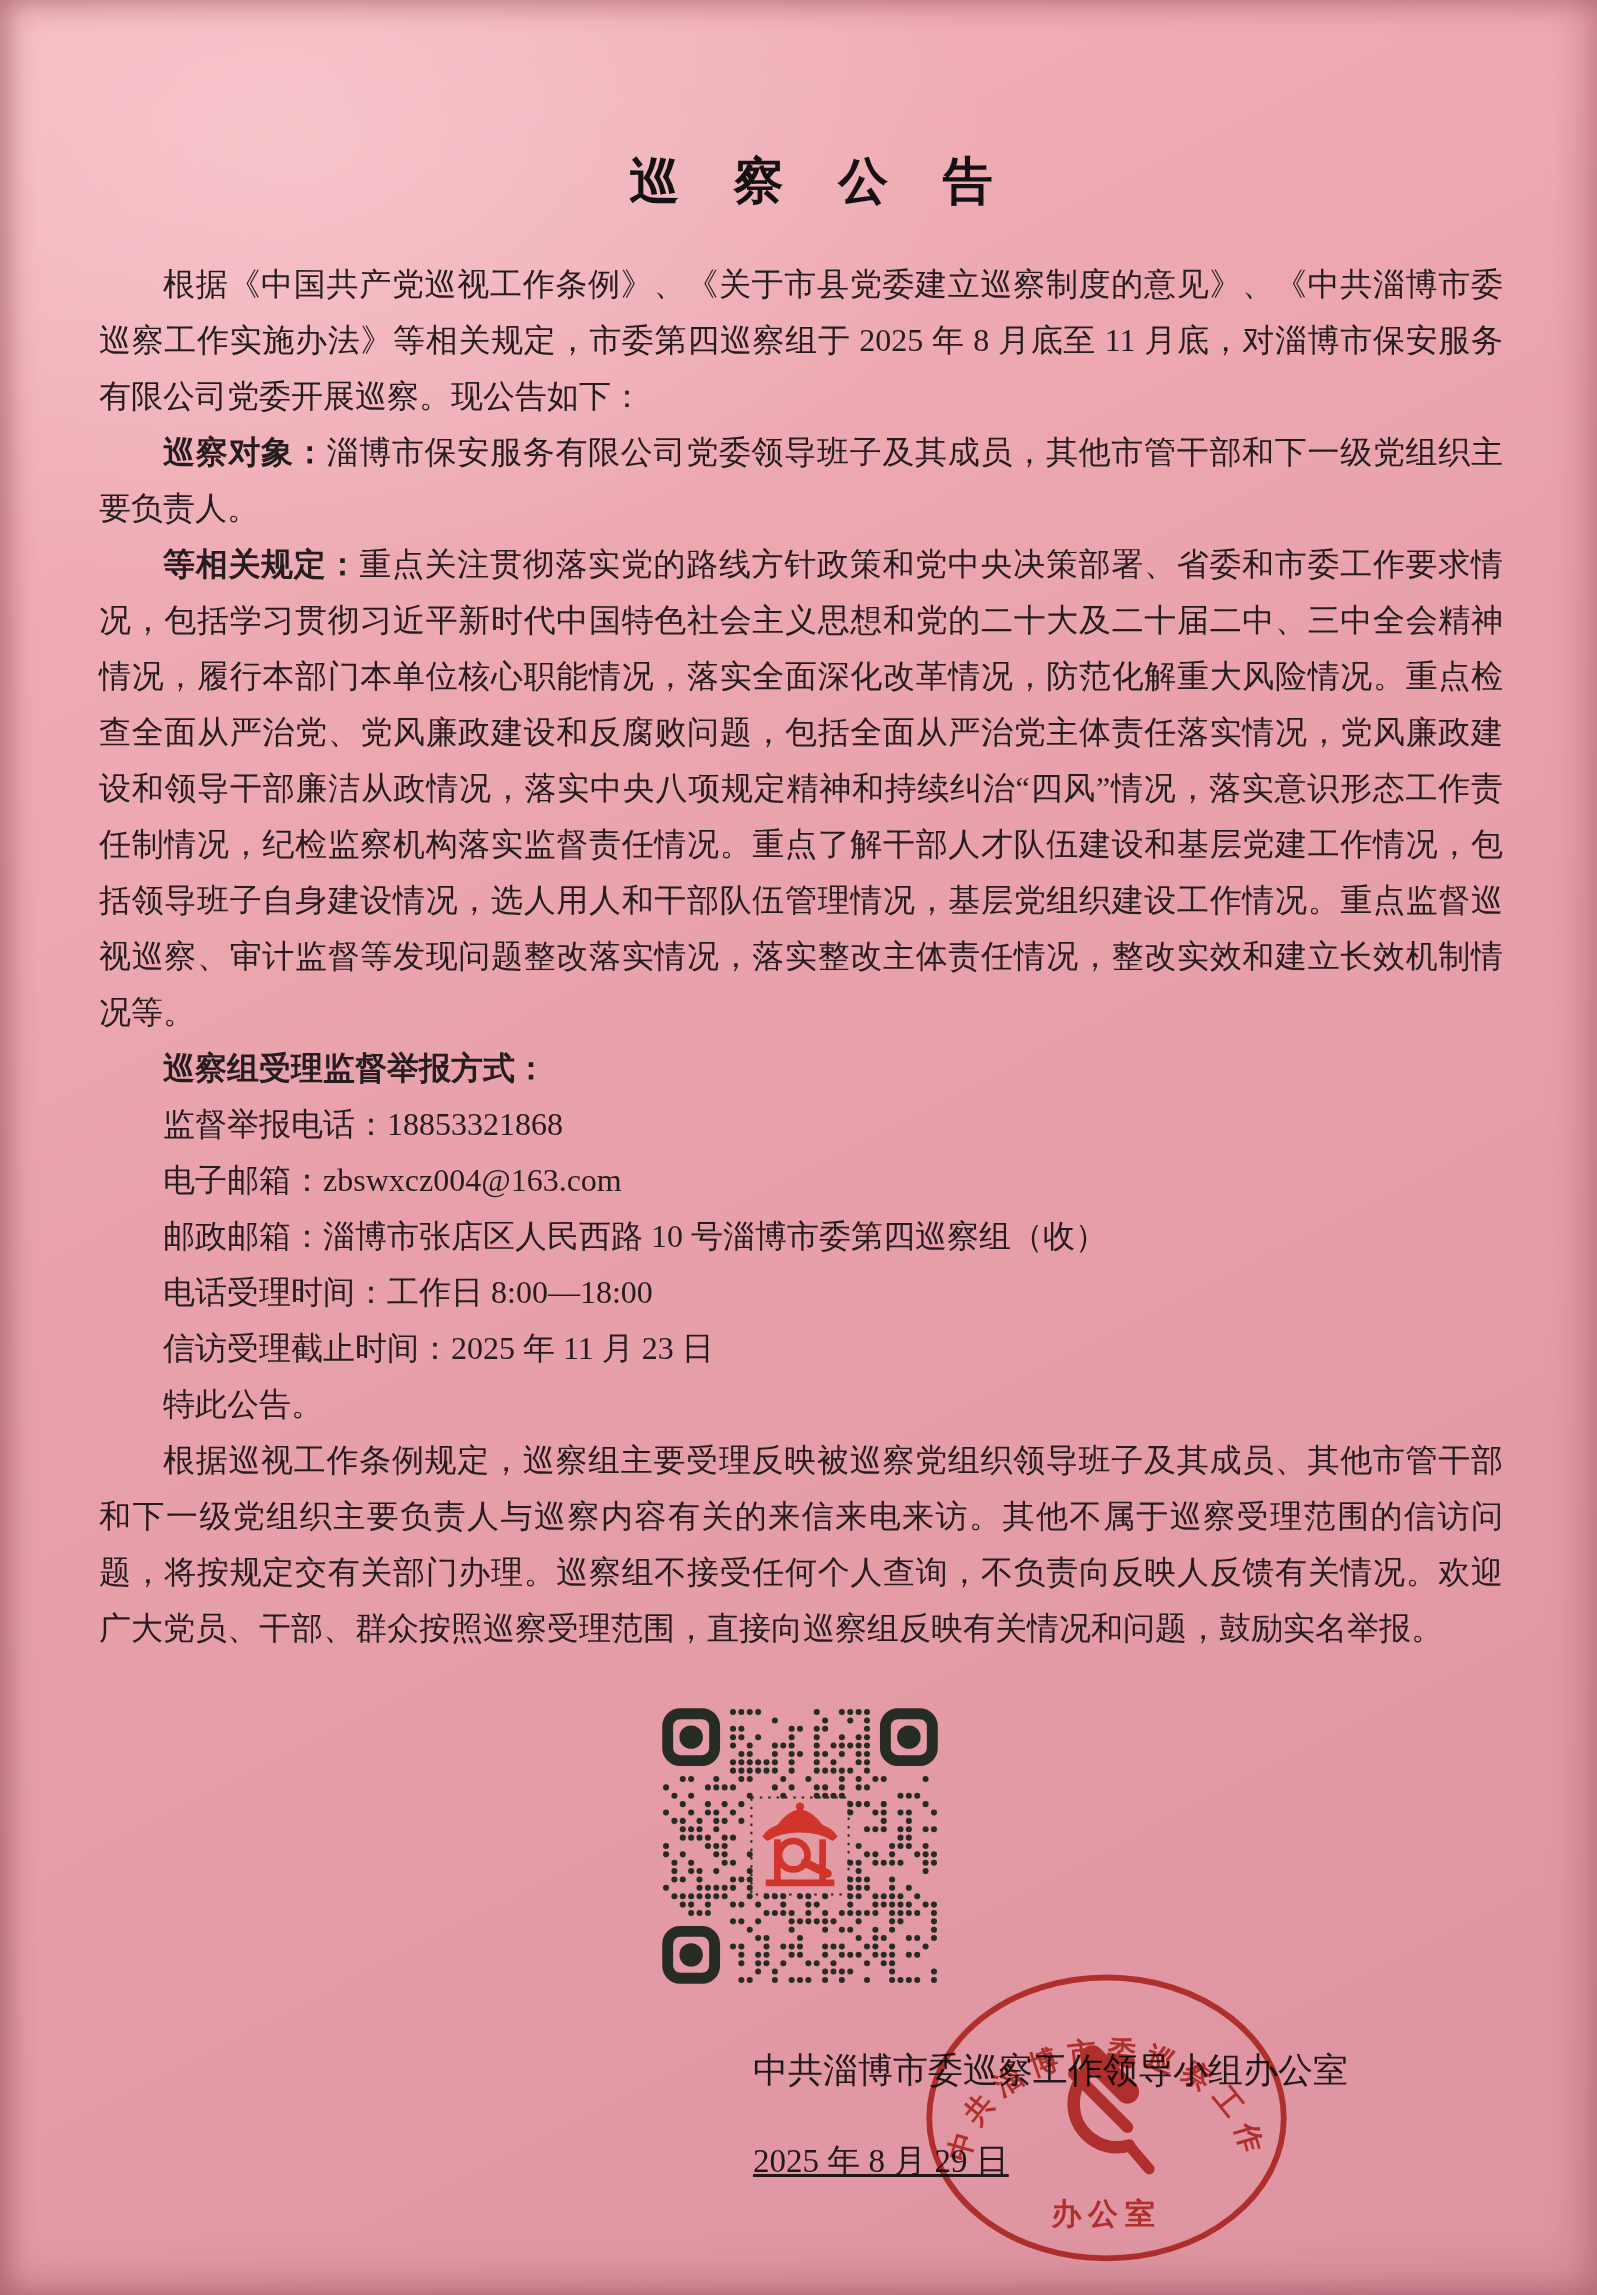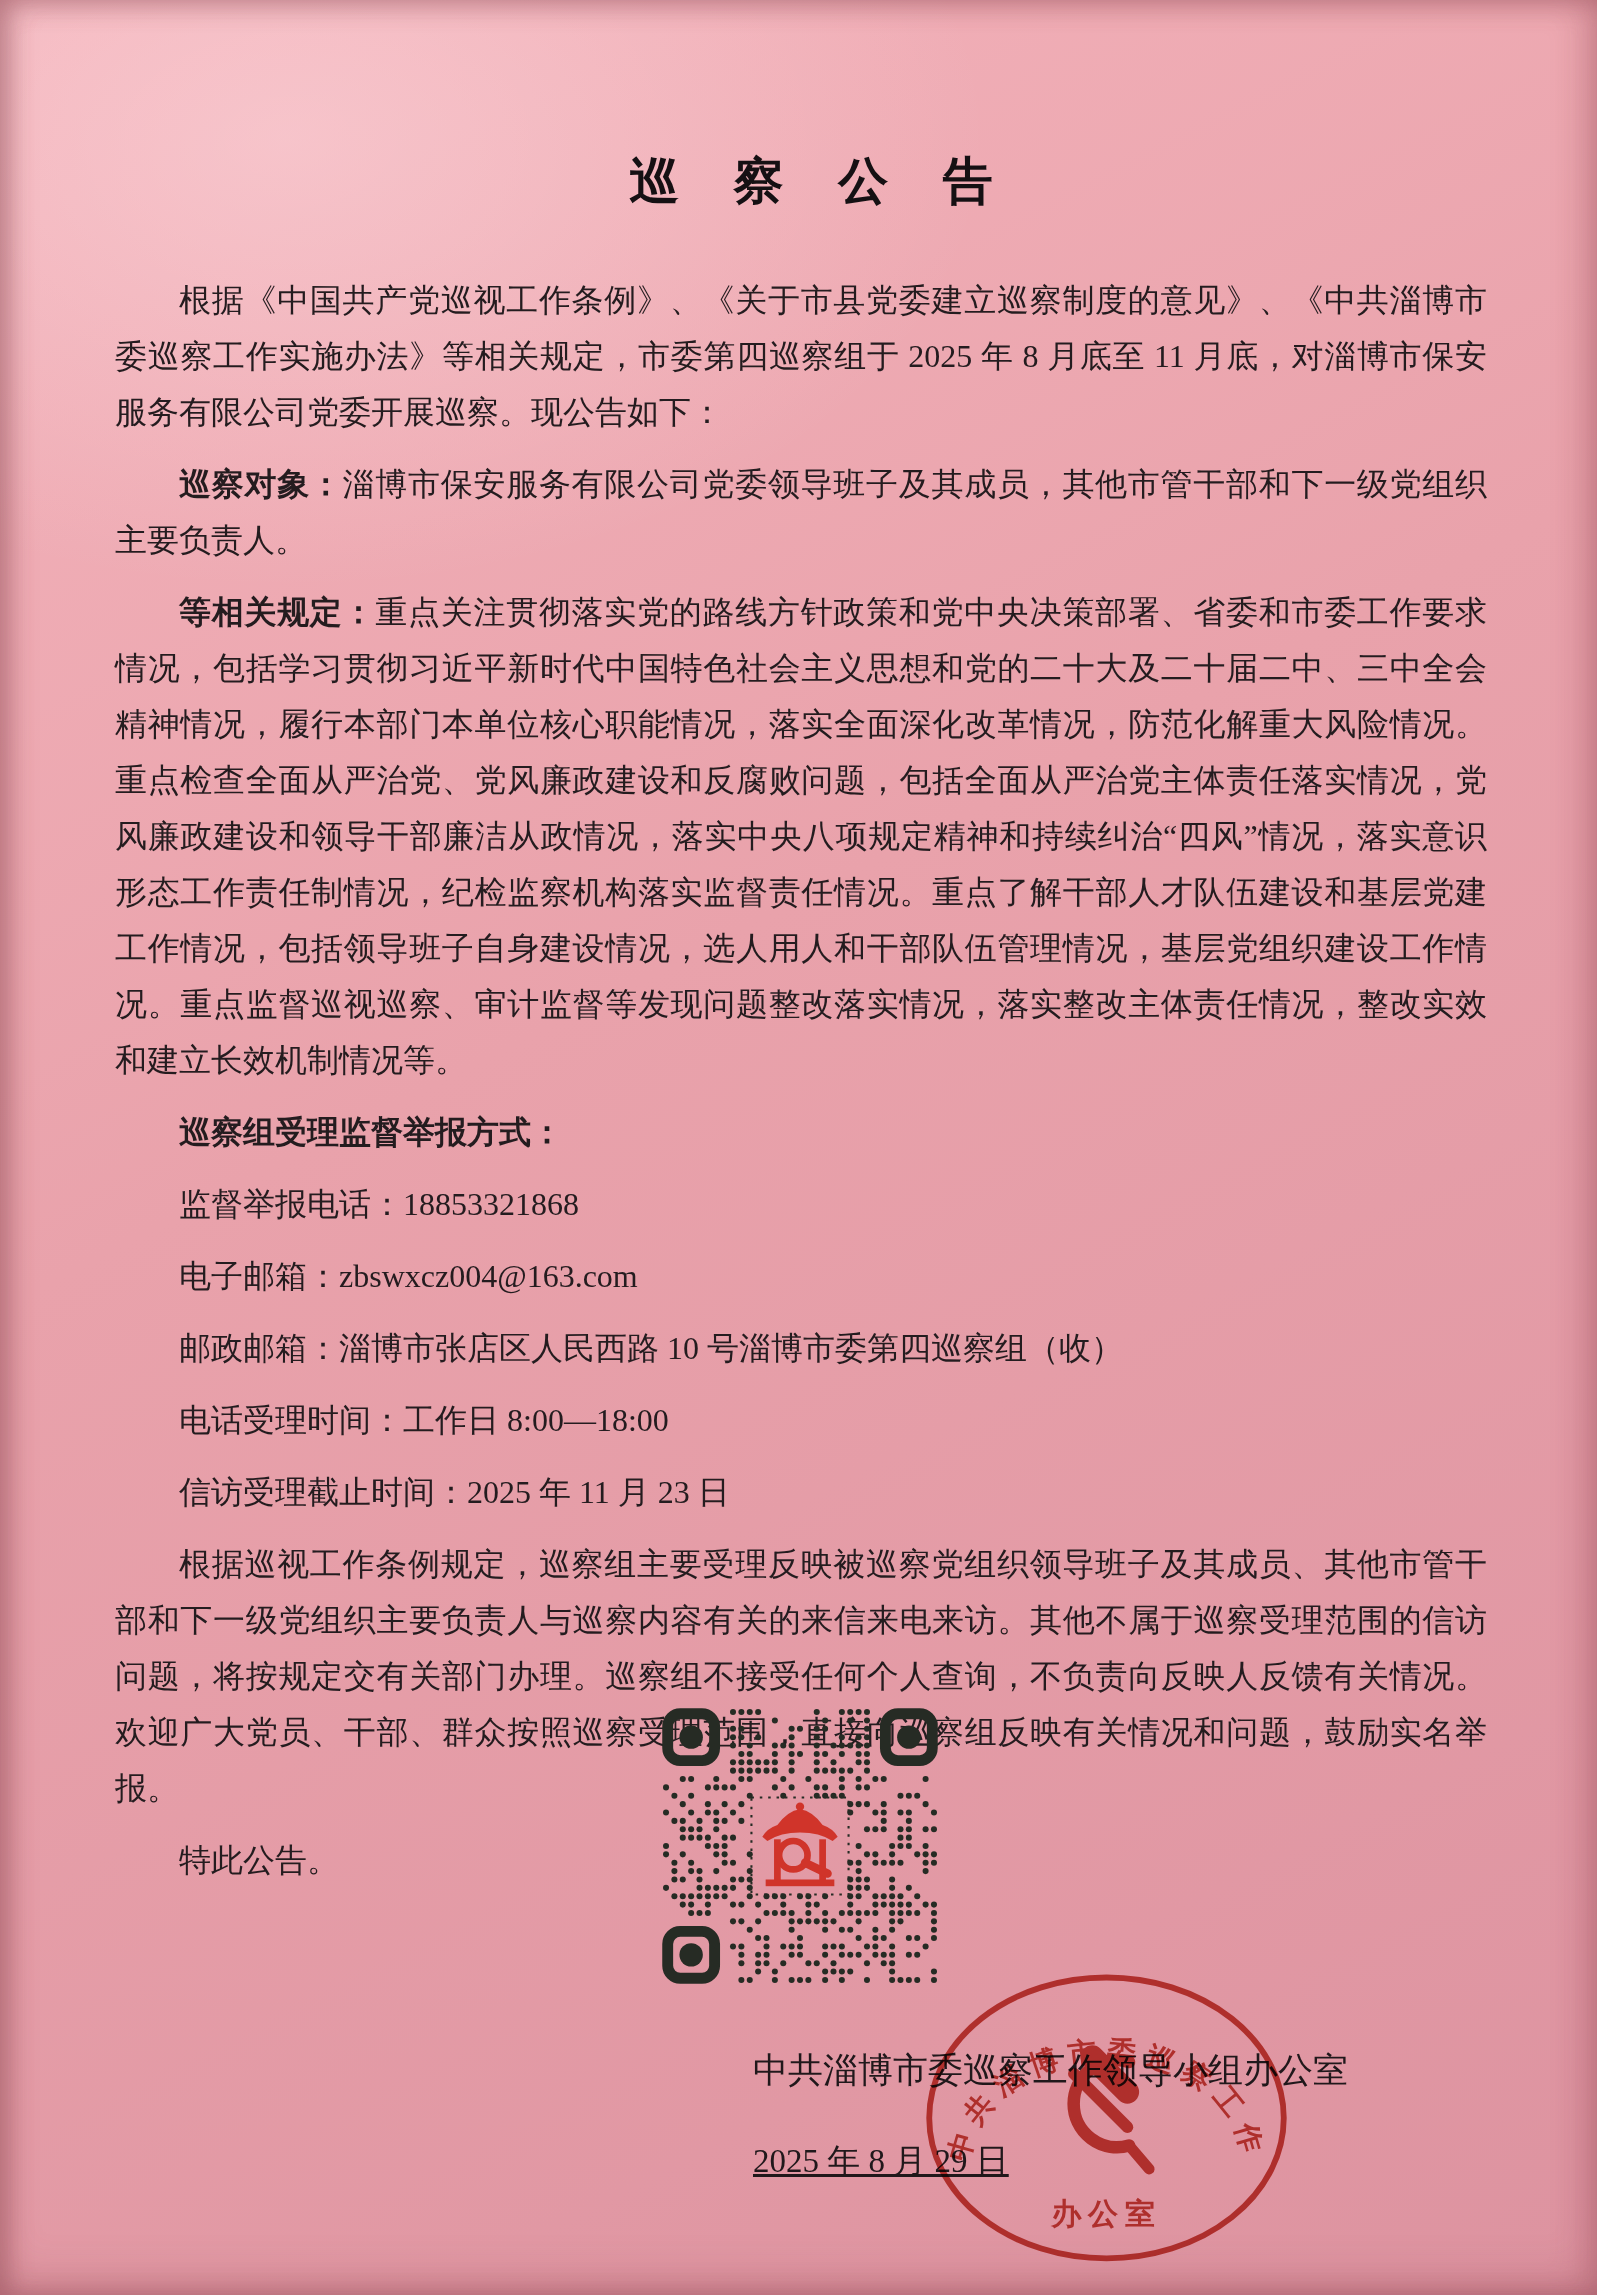--- a/index.html
+++ b/index.html
@@ -33,21 +33,21 @@
     position:absolute;left:0;top:136px;width:100%;
     margin:12px;text-align:center;
     font-size:50px;font-weight:bold;color:var(--title-ink);
     letter-spacing:.42em;text-indent:.42em;
   }
   .body-text{
     position:absolute;left:99px;top:256px;width:1404px;
     font-size:32px;line-height:56px;
     text-align:justify;text-justify:inter-ideograph;
   }
-  .body-text p{margin:16px;text-indent:2em;}
+  .body-text p{margin:0;text-indent:2em;}
   .body-text b{font-weight:bold;}
   .qr-wrap{position:absolute;left:661px;top:1707px;width:278px;height:278px;}
   .signature{
     position:absolute;left:753px;top:2046px;width:639px;
     text-align:left;font-size:35px;line-height:49px;color:#20181b;
   }
   .issue-date{
     position:absolute;left:753px;top:2138px;width:639px;
     text-align:left;font-size:33px;line-height:47px;color:#20181b;text-decoration:underline;
   }
@@ -67,22 +67,22 @@
   <div class="body-text" id="body-text">
       <p><span>根据《中国共产党巡视工作条例》、《关于市县党委建立巡察制度的意见》、《中共淄博市委巡察工作实施办法》等相关规定，市委第四巡察组于 2025 年 8 月底至 11 月底，对淄博市保安服务有限公司党委开展巡察。现公告如下：</span></p>
       <p><b>巡察对象：</b><span>淄博市保安服务有限公司党委领导班子及其成员，其他市管干部和下一级党组织主要负责人。</span></p>
       <p><b>等相关规定：</b><span>重点关注贯彻落实党的路线方针政策和党中央决策部署、省委和市委工作要求情况，包括学习贯彻习近平新时代中国特色社会主义思想和党的二十大及二十届二中、三中全会精神情况，履行本部门本单位核心职能情况，落实全面深化改革情况，防范化解重大风险情况。重点检查全面从严治党、党风廉政建设和反腐败问题，包括全面从严治党主体责任落实情况，党风廉政建设和领导干部廉洁从政情况，落实中央八项规定精神和持续纠治“四风”情况，落实意识形态工作责任制情况，纪检监察机构落实监督责任情况。重点了解干部人才队伍建设和基层党建工作情况，包括领导班子自身建设情况，选人用人和干部队伍管理情况，基层党组织建设工作情况。重点监督巡视巡察、审计监督等发现问题整改落实情况，落实整改主体责任情况，整改实效和建立长效机制情况等。</span></p>
       <p><b>巡察组受理监督举报方式：</b><span></span></p>
       <p><span>监督举报电话：18853321868</span></p>
       <p><span>电子邮箱：zbswxcz004@163.com</span></p>
       <p><span>邮政邮箱：淄博市张店区人民西路 10 号淄博市委第四巡察组（收）</span></p>
       <p><span>电话受理时间：工作日 8:00—18:00</span></p>
       <p><span>信访受理截止时间：2025 年 11 月 23 日</span></p>
+      <p><span>特此公告。</span></p>
       <p><span>根据巡视工作条例规定，巡察组主要受理反映被巡察党组织领导班子及其成员、其他市管干部和下一级党组织主要负责人与巡察内容有关的来信来电来访。其他不属于巡察受理范围的信访问题，将按规定交有关部门办理。巡察组不接受任何个人查询，不负责向反映人反馈有关情况。欢迎广大党员、干部、群众按照巡察受理范围，直接向巡察组反映有关情况和问题，鼓励实名举报。</span></p>
-      <p><span>特此公告。</span></p>
     </div>
 
   <div class="qr-wrap">
     <svg id="qr-svg" width="278" height="278" viewBox="0 0 332 332">
       <g id="qr-dots">
           <circle cx="86" cy="6" r="3.6" fill="var(--qr-ink)"></circle>
           <circle cx="96" cy="6" r="3.6" fill="var(--qr-ink)"></circle>
           <circle cx="106" cy="6" r="3.6" fill="var(--qr-ink)"></circle>
           <circle cx="116" cy="6" r="3.6" fill="var(--qr-ink)"></circle>
           <circle cx="186" cy="6" r="3.6" fill="var(--qr-ink)"></circle>

